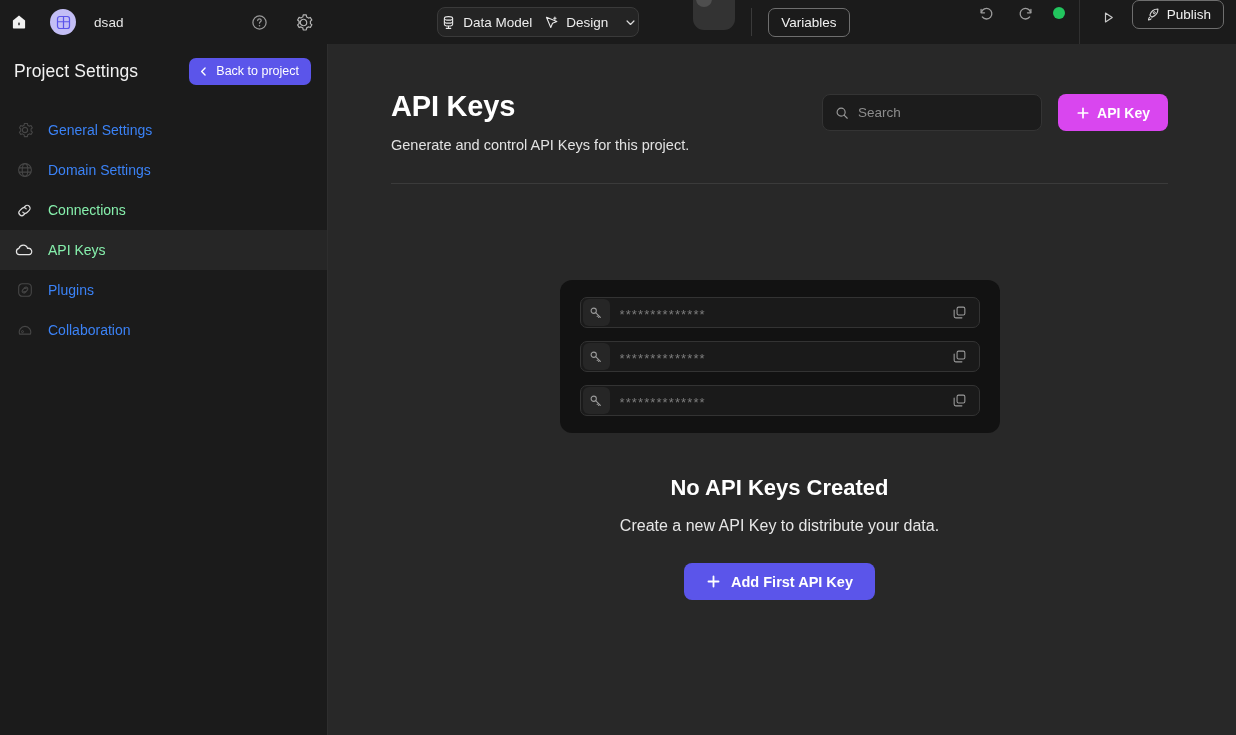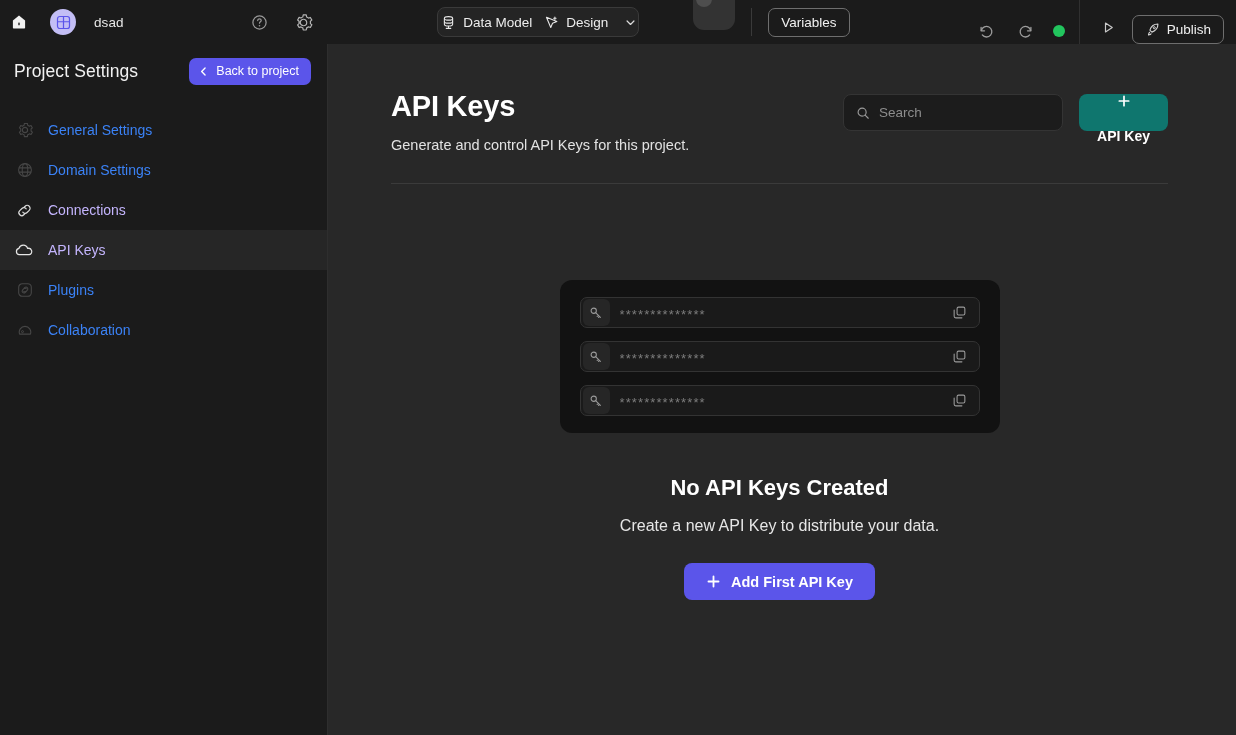--- a/index.html
+++ b/index.html
@@ -69,21 +69,21 @@
   .vsep { width: 1px; height: 28px; background: #3a3a3a; margin: 0 16px; }
 
   .outline-btn {
     height: 29px; border: 1px solid #6e6e6e; border-radius: 7px;
     display: flex; align-items: center; gap: 7px;
     padding: 0 12px; font-size: 13.5px; color: #f0f0f0;
     background: transparent; cursor: pointer; white-space: nowrap;
   }
 
   .topbar-right {
-    flex: 0 0 auto; height: 44px; display: flex; align-items: flex-end;
+    flex: 0 0 auto; height: 44px; display: flex; align-items: flex-start;
     padding-right: 12px; gap: 0;
   }
   .hist-group { display: flex; align-items: center; gap: 14px; padding: 0 14px; }
   .status-dot { width: 12px; height: 12px; border-radius: 50%; background: #22c55e; }
   .topbar-sep { width: 1px; height: 44px; background: #303030; }
   .play-btn {
     width: 34px; height: 34px; display: flex; align-items: center;
     justify-content: center; cursor: pointer; margin: 0 6px 0 12px;
   }
 
@@ -105,21 +105,21 @@
   .back-btn {
     display: flex; align-items: center; gap: 6px;
     background: #5b55ea; border-radius: 7px; height: 27px;
     padding: 0 12px 0 8px; color: #ffffff; font-size: 12.5px;
     cursor: pointer; white-space: nowrap; justify-content: flex-end;
   }
   .nav { margin-top: 12px; display: flex; flex-direction: column; }
   .nav-item {
     height: 40px; display: flex; align-items: center; gap: 13px;
     padding: 0 18px 0 14px; cursor: pointer;
-    font-size: 14px; color: #c4b5fd;
+    font-size: 14px; color: #86efac;
   }
   .nav-item .ni-icon { width: 21px; display: flex; align-items: center; justify-content: center; flex: 0 0 21px; }
   .nav-item.dim { color: #3b82f6; }
   .nav-item.dim .ni-icon svg { opacity: .55; }
   .nav-item.active { background: #262626; }
 
   
   .main { flex: 1 1 auto; background: #282828; overflow: hidden; position: relative; }
   .main-inner { padding: 46px 68px 0 63px; }
   .page-head { display: flex; align-items: flex-start; justify-content: space-between; }
@@ -130,24 +130,24 @@
     width: 220px; height: 37px; background: #1c1c1c;
     border: 1px solid #343434; border-radius: 8px;
     display: flex; align-items: center; gap: 9px; padding: 0 12px;
   }
   .search-box input {
     flex: 1 1 auto; background: transparent; border: 0; outline: none;
     color: #d8d8d8; font-size: 13.5px; font-family: inherit;
   }
   .search-box input::placeholder { color: #8d8d8d; }
   .primary-btn {
-    height: 37px; background: #0f766e; border-radius: 8px;
-    display: flex; align-items: center; gap: 20px; padding: 0 18px;
+    height: 37px; background: #d946ef; border-radius: 8px;
+    display: flex; align-items: center; gap: 7px; padding: 0 18px;
     color: #fff; font-size: 14px; font-weight: 700; cursor: pointer;
-    border: 0; font-family: inherit; white-space: nowrap; flex-direction: column;
+    border: 0; font-family: inherit; white-space: nowrap;
   }
   .divider { height: 1px; background: #3b3b3b; margin-top: 30px; }
 
   
   .empty { margin-top: 96px; display: flex; flex-direction: column; align-items: center; }
   .keys-card {
     width: 440px; background: #121212; border-radius: 12px;
     padding: 17px 20px; display: flex; flex-direction: column; gap: 13px;
   }
   .key-row {

